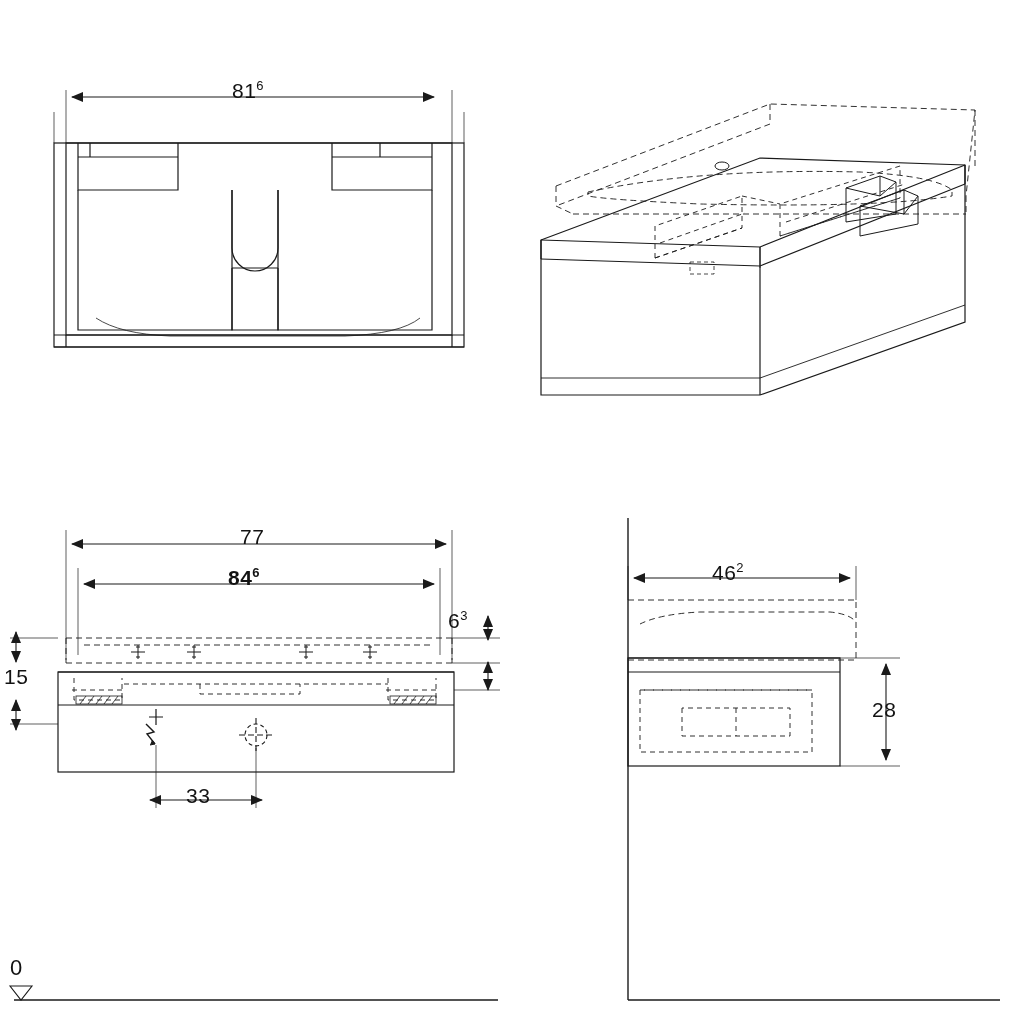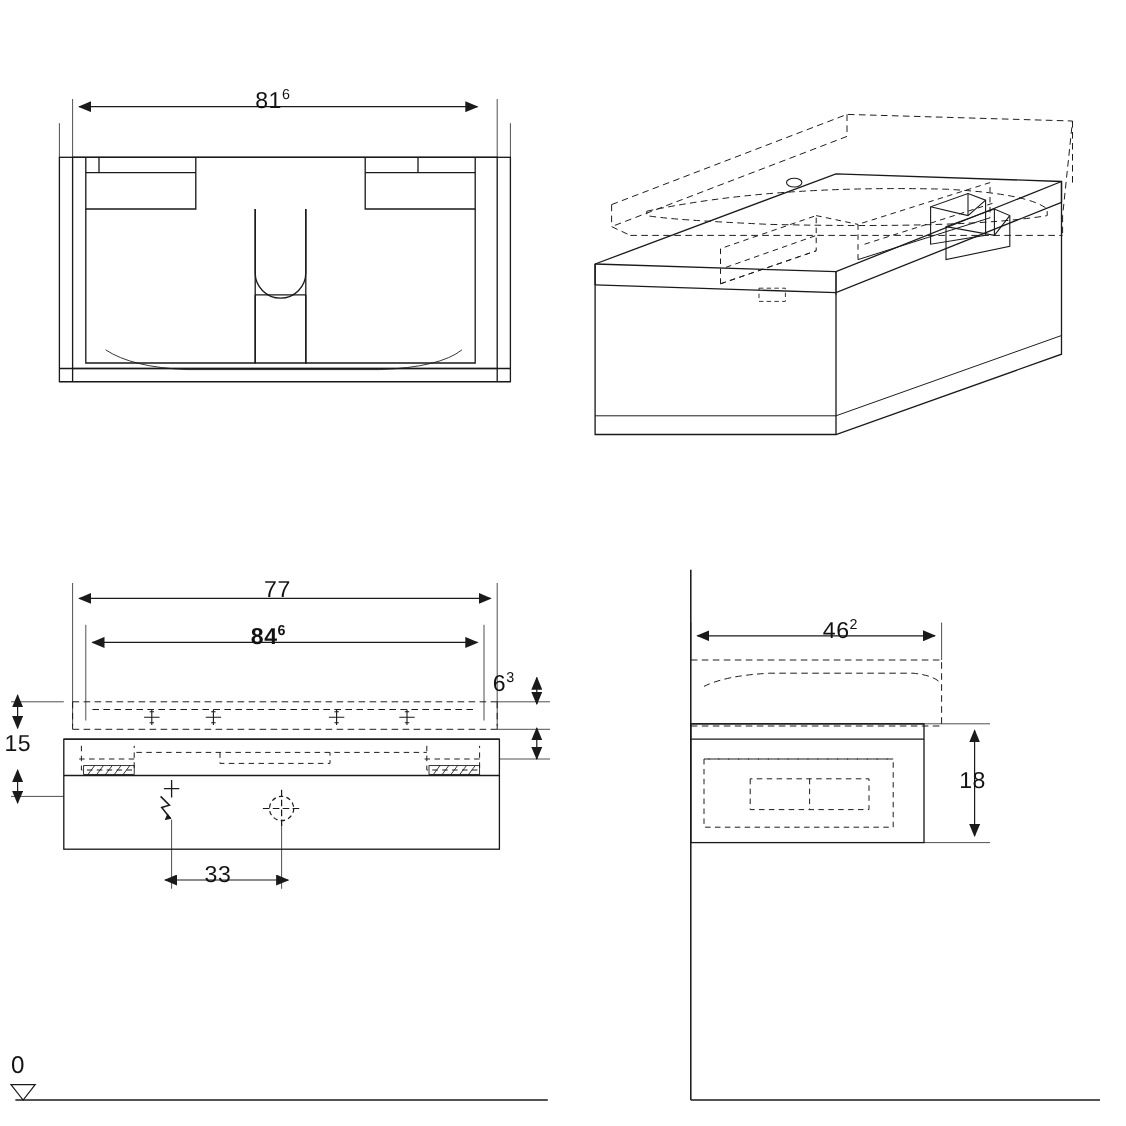--- a/index.html
+++ b/index.html
@@ -267,25 +267,25 @@
   </div>
 
   <div class="dim-label" style="left:4px; top:665px;">
     <span>15</span>
   </div>
 
   <div class="dim-label" style="left:186px; top:784px;">
     <span>33</span>
   </div>
 
-  <div class="dim-label" style="left:712px; top:560px;margin-left:36px;">
+  <div class="dim-label" style="left:712px; top:560px;">
     <span>46</span><sup>2</sup>
   </div>
 
   <div class="dim-label" style="left:872px; top:698px;">
-    <span>18</span>
+    <span>28</span>
   </div>
 
   <div class="zero-label" style="left:10px; top:955px;">
     <span>0</span>
   </div>
 
 </div>
 
 </body></html>

